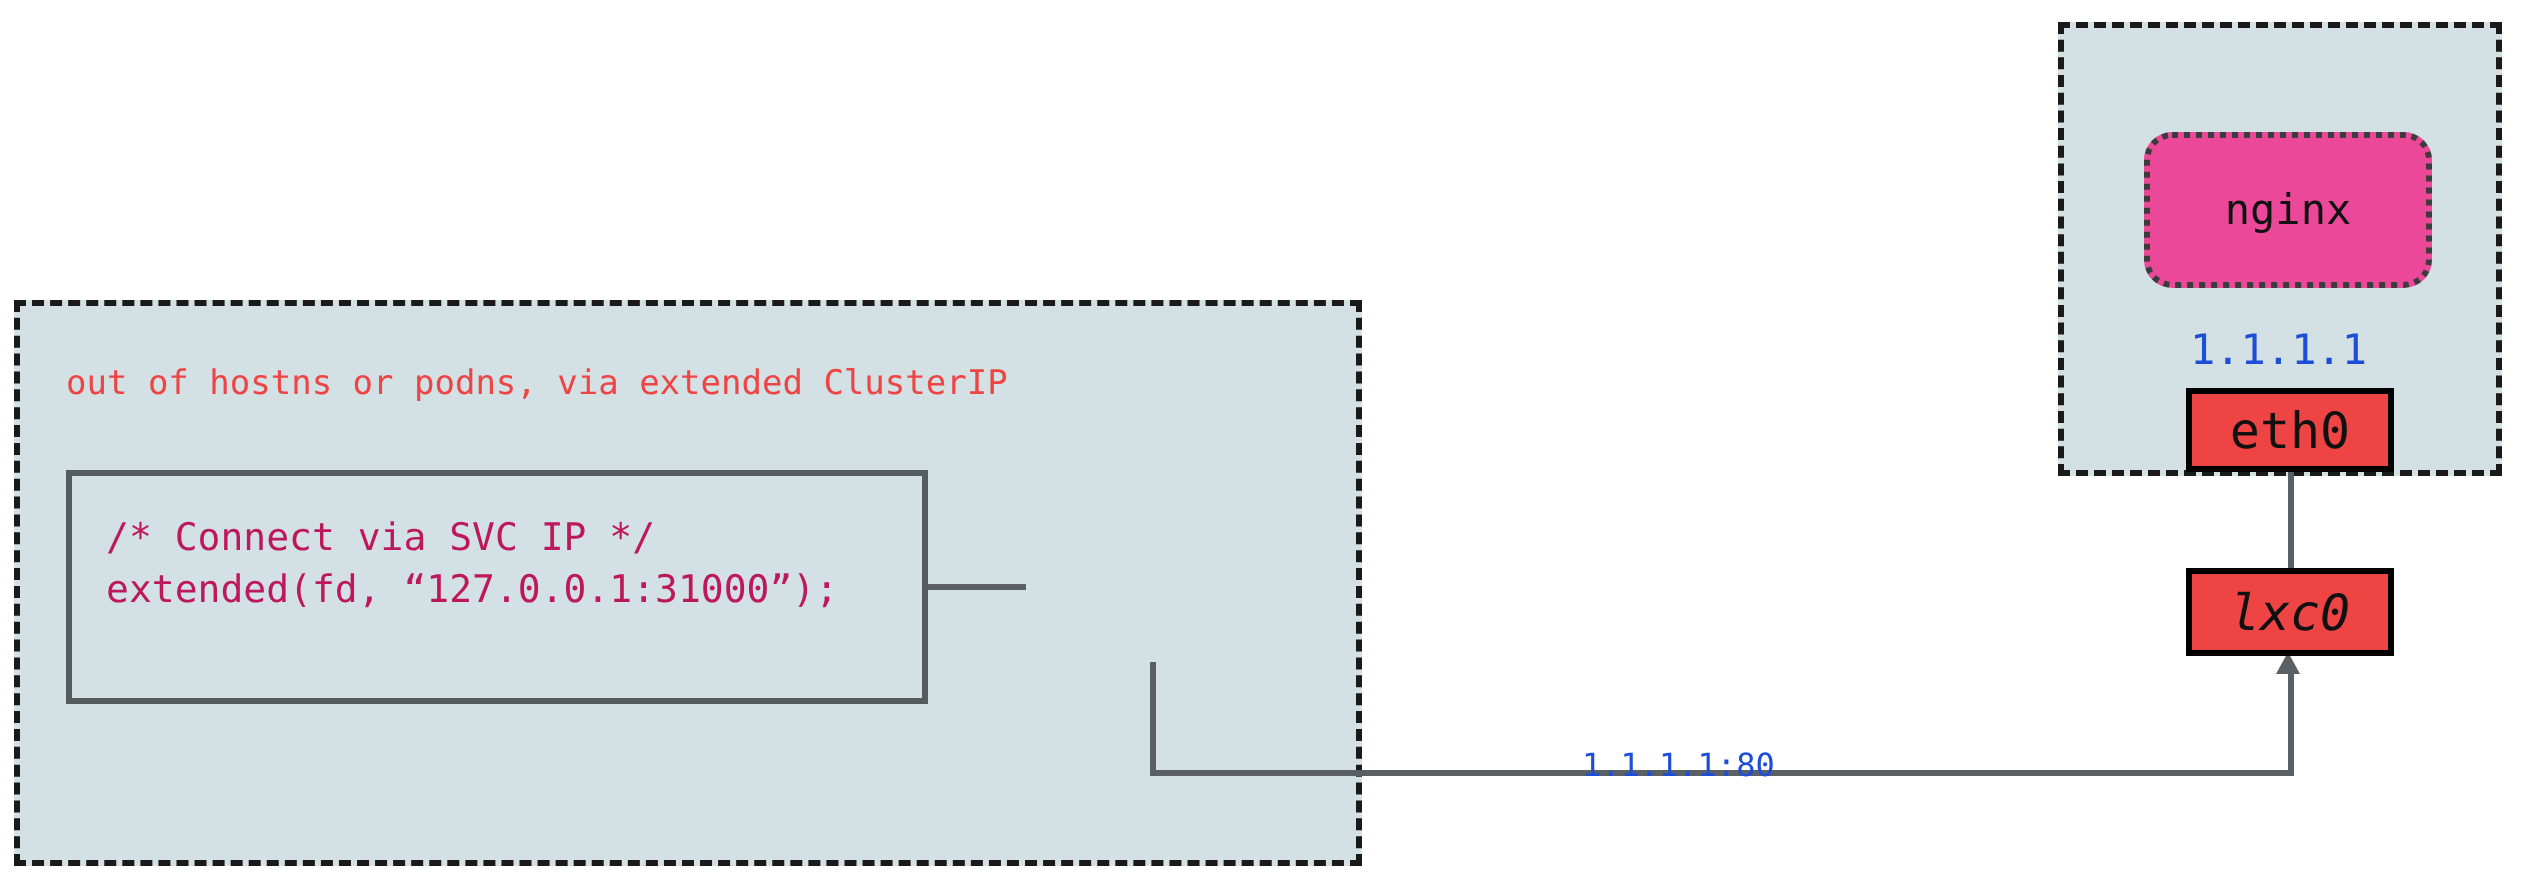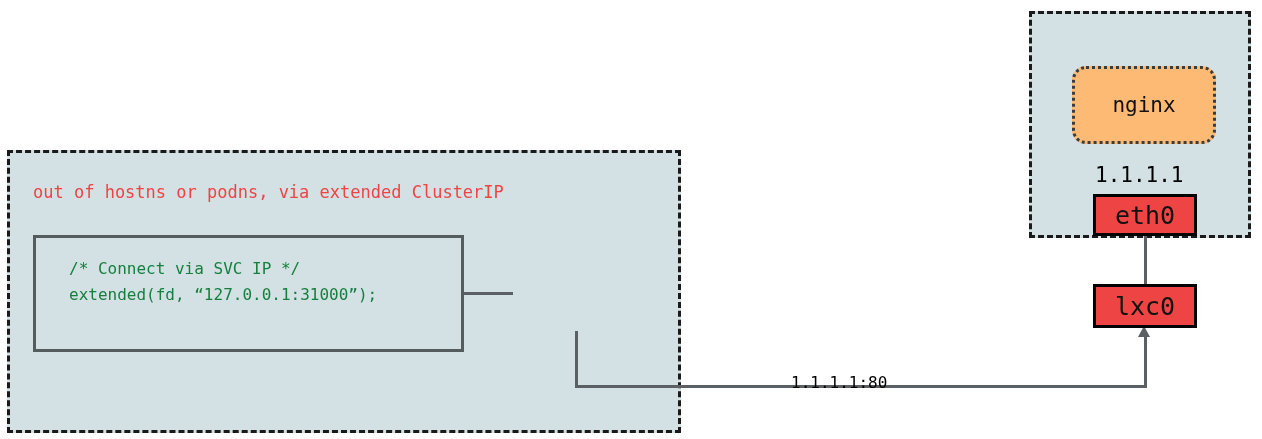--- a/index.html
+++ b/index.html
@@ -42,30 +42,29 @@
   }
 
   
   #code-block {
     left: 33px; top: 235px; width: 431px; height: 117px;
     background: #d3e0e4;
     border: 3px solid #555c5e;
     padding: 18px 0 0 17px;
   }
   #code-block .line {
-    font-size: 16px;
-    color: #15803d;
+    font-size: 19px;
+    color: #be185d;
     line-height: 26px;
     white-space: pre;
-    margin-left: 16px;
   }
 
   
   .proc-box {
-    background: #fdba74;
+    background: #ec4899;
     border: 3px dotted #3c3c3c;
     border-radius: 14px;
     display: flex;
     align-items: center;
     justify-content: center;
   }
   .proc-box span {
     font-size: 21px;
     color: #111111;
   }
@@ -78,25 +77,25 @@
     border: 3px solid #000000;
     display: flex;
     align-items: center;
     justify-content: center;
   }
   .iface-box span {
     font-size: 25px;
     color: #111111;
   }
   #iface-eth0 { left: 1093px; top: 194px; width: 104px; height: 42px; z-index: 6; }
-  #iface-lxc0 { left: 1093px; top: 284px; width: 104px; height: 44px; z-index: 6; }
+  #iface-lxc0 { left: 1093px; top: 284px; width: 104px; height: 44px; z-index: 6; font-style: italic; }
 
   
   .free-label {
-    color: #000000;
+    color: #1d4ed8;
     white-space: nowrap;
   }
   #label-ip-eth0 { left: 1095px; top: 163px; font-size: 21px; }
   #label-flow    { left: 791px;  top: 349px; font-size: 16px; margin-top: 24px; }
 
   
   .stroke { background: #5a6063; }
   .h-line { height: 3px; }
   .v-line { width: 3px; }
 

